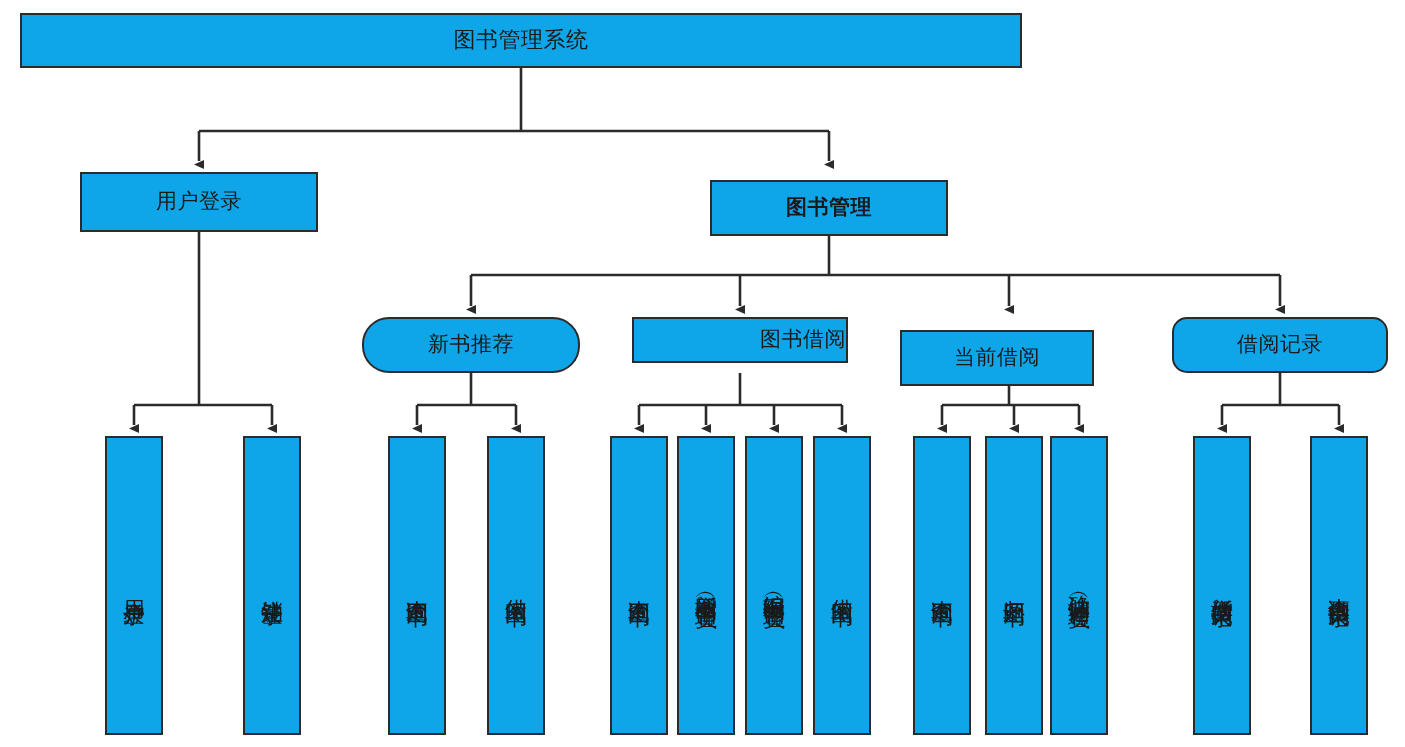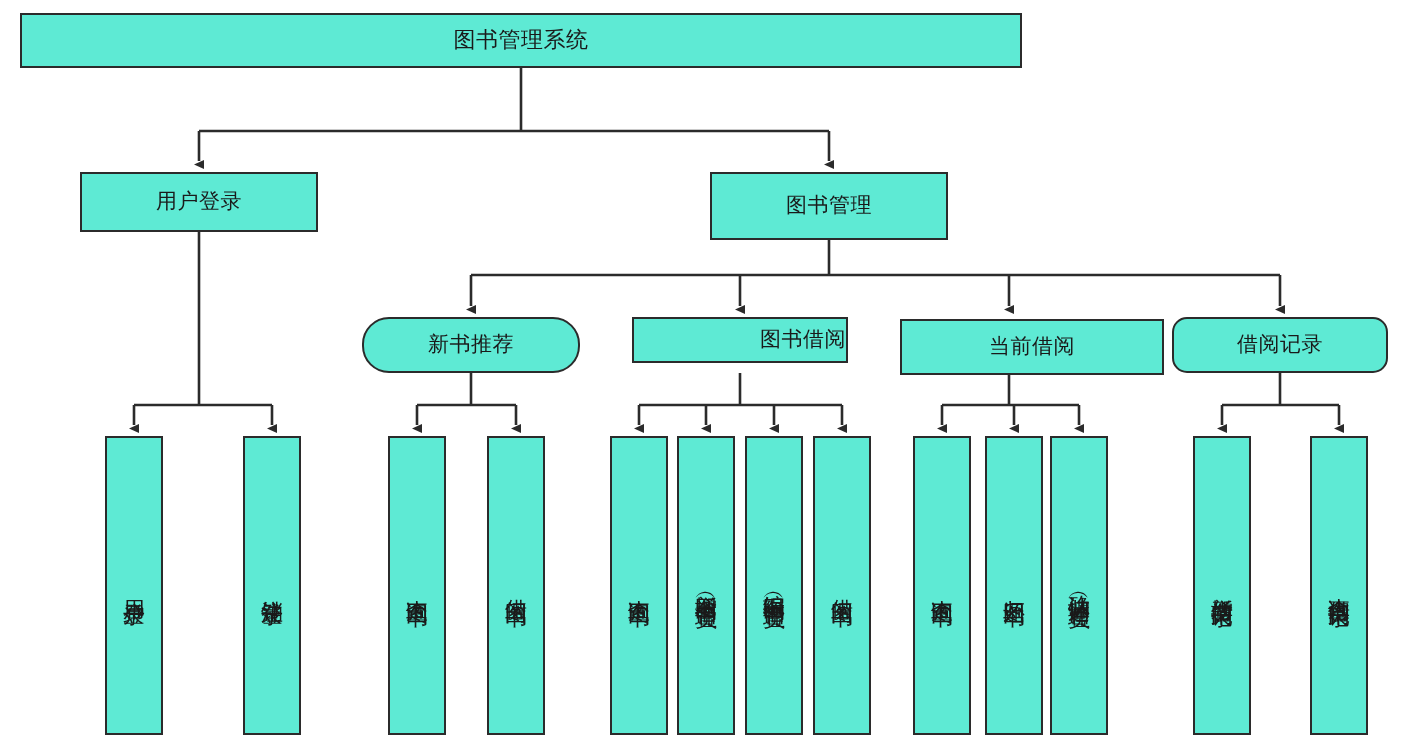--- a/index.html
+++ b/index.html
@@ -21,21 +21,21 @@
     position: absolute;
     left: 0;
     top: 0;
     width: 1405px;
     height: 747px;
     pointer-events: none;
   }
   .node {
     position: absolute;
     box-sizing: border-box;
-    background: #5eead4;
+    background: #0ea5e9;
     border: 2px solid #2b2b2b;
     display: flex;
     align-items: center;
     justify-content: center;
     overflow: hidden;
   }
   .node .label {
     color: #1a1a1a;
     line-height: 1.12;
     text-align: center;
@@ -122,32 +122,32 @@
   </svg>
 
   <div class="node root horiz" style="left: 20px; top: 13px; width: 1002px; height: 55px;">
     <span class="label">图书管理系统</span>
   </div>
 
   <div id="l1-layer">
       <div class="node horiz" style="left: 80px; top: 172px; width: 238px; height: 60px;">
         <span class="label">用户登录</span>
       </div>
-      <div class="node horiz" style="left: 710px; top: 172px; width: 238px; height: 68px;">
+      <div class="node horiz" style="left: 710px; top: 180px; width: 238px; height: 56px; font-weight: bold;">
         <span class="label">图书管理</span>
       </div>
     </div>
   <div id="l2-layer">
       <div class="node horiz" style="left: 362px; top: 317px; width: 218px; height: 56px; border-radius: 27px;">
         <span class="label">新书推荐</span>
       </div>
       <div class="node horiz" style="left: 632px; top: 317px; width: 216px; height: 46px; justify-content: flex-end;">
         <span class="label">图书借阅</span>
       </div>
-      <div class="node horiz" style="left: 900px; top: 319px; width: 264px; height: 56px;">
+      <div class="node horiz" style="left: 900px; top: 330px; width: 194px; height: 56px;">
         <span class="label">当前借阅</span>
       </div>
       <div class="node horiz" style="left: 1172px; top: 317px; width: 216px; height: 56px; border-radius: 15px;">
         <span class="label">借阅记录</span>
       </div>
     </div>
   <div id="leaf-layer">
       <div class="node vert" style="left: 105px; top: 436px; width: 58px; height: 299px;">
         <span class="label">用户登录</span>
       </div>

